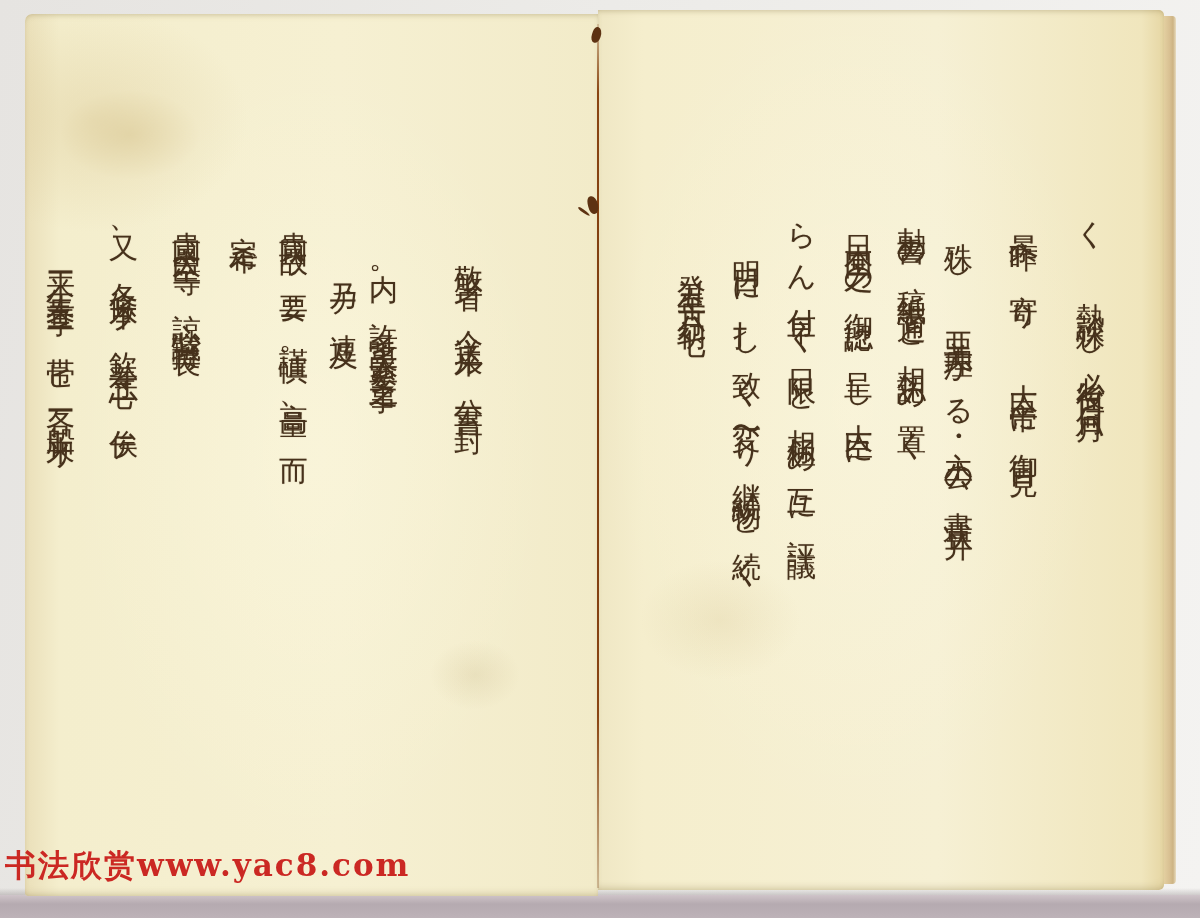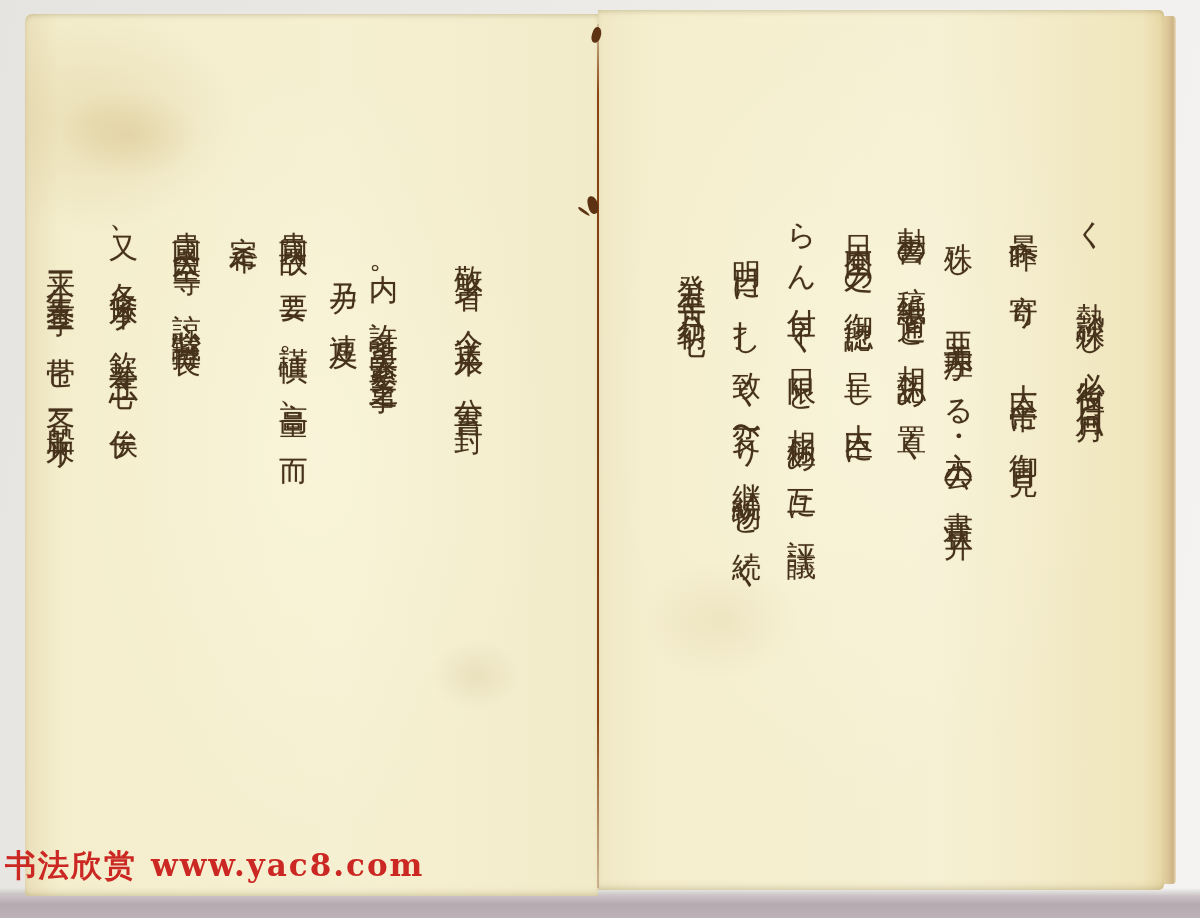--- a/index.html
+++ b/index.html
@@ -63,21 +63,21 @@
     font-size:29px;letter-spacing:9px;line-height:1;
     color:#46311b;white-space:nowrap;
     text-shadow:0 0 1px rgba(70,49,27,.35);
   }
   
   .watermark{
     position:absolute;left:5px;top:845px;
     font-size:31px;color:#cb2823;letter-spacing:2px;white-space:nowrap;
     font-weight:bold;
   }
-  .watermark .url{font-family:"DejaVu Serif","Liberation Serif",serif;font-weight:bold;margin-left:14px;}
+  .watermark .url{font-family:"DejaVu Serif","Liberation Serif",serif;font-weight:bold;}
 </style>
 </head>
 <body>
 
 <div class="scene">
 
   <div class="mount-shadow"></div>
   <div class="mount-bottom"></div>
 
   <div class="page page-left"></div>

